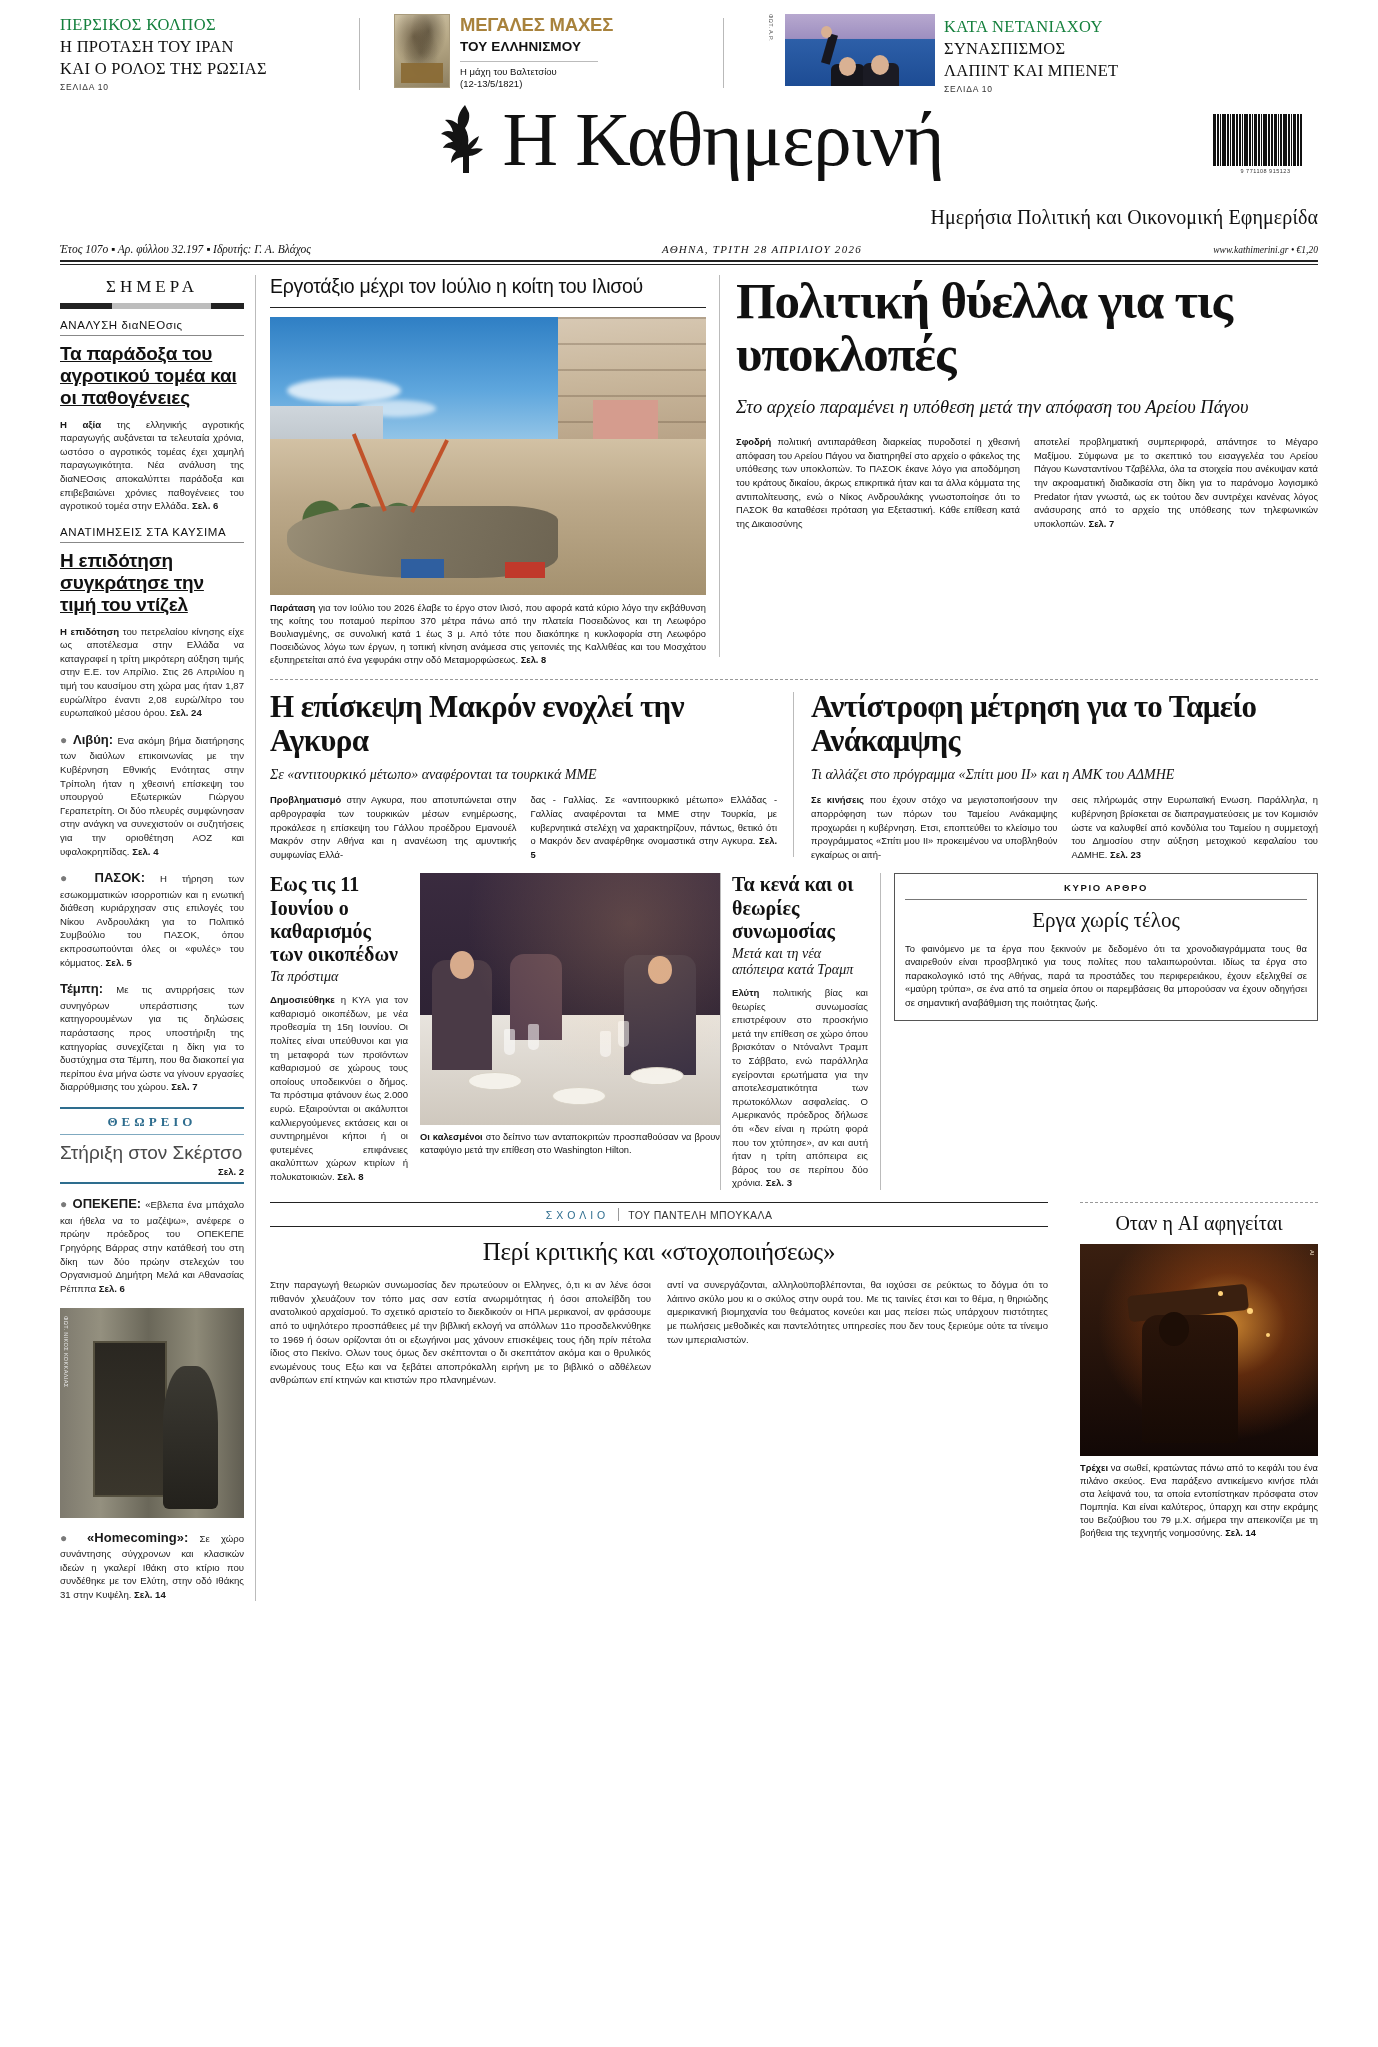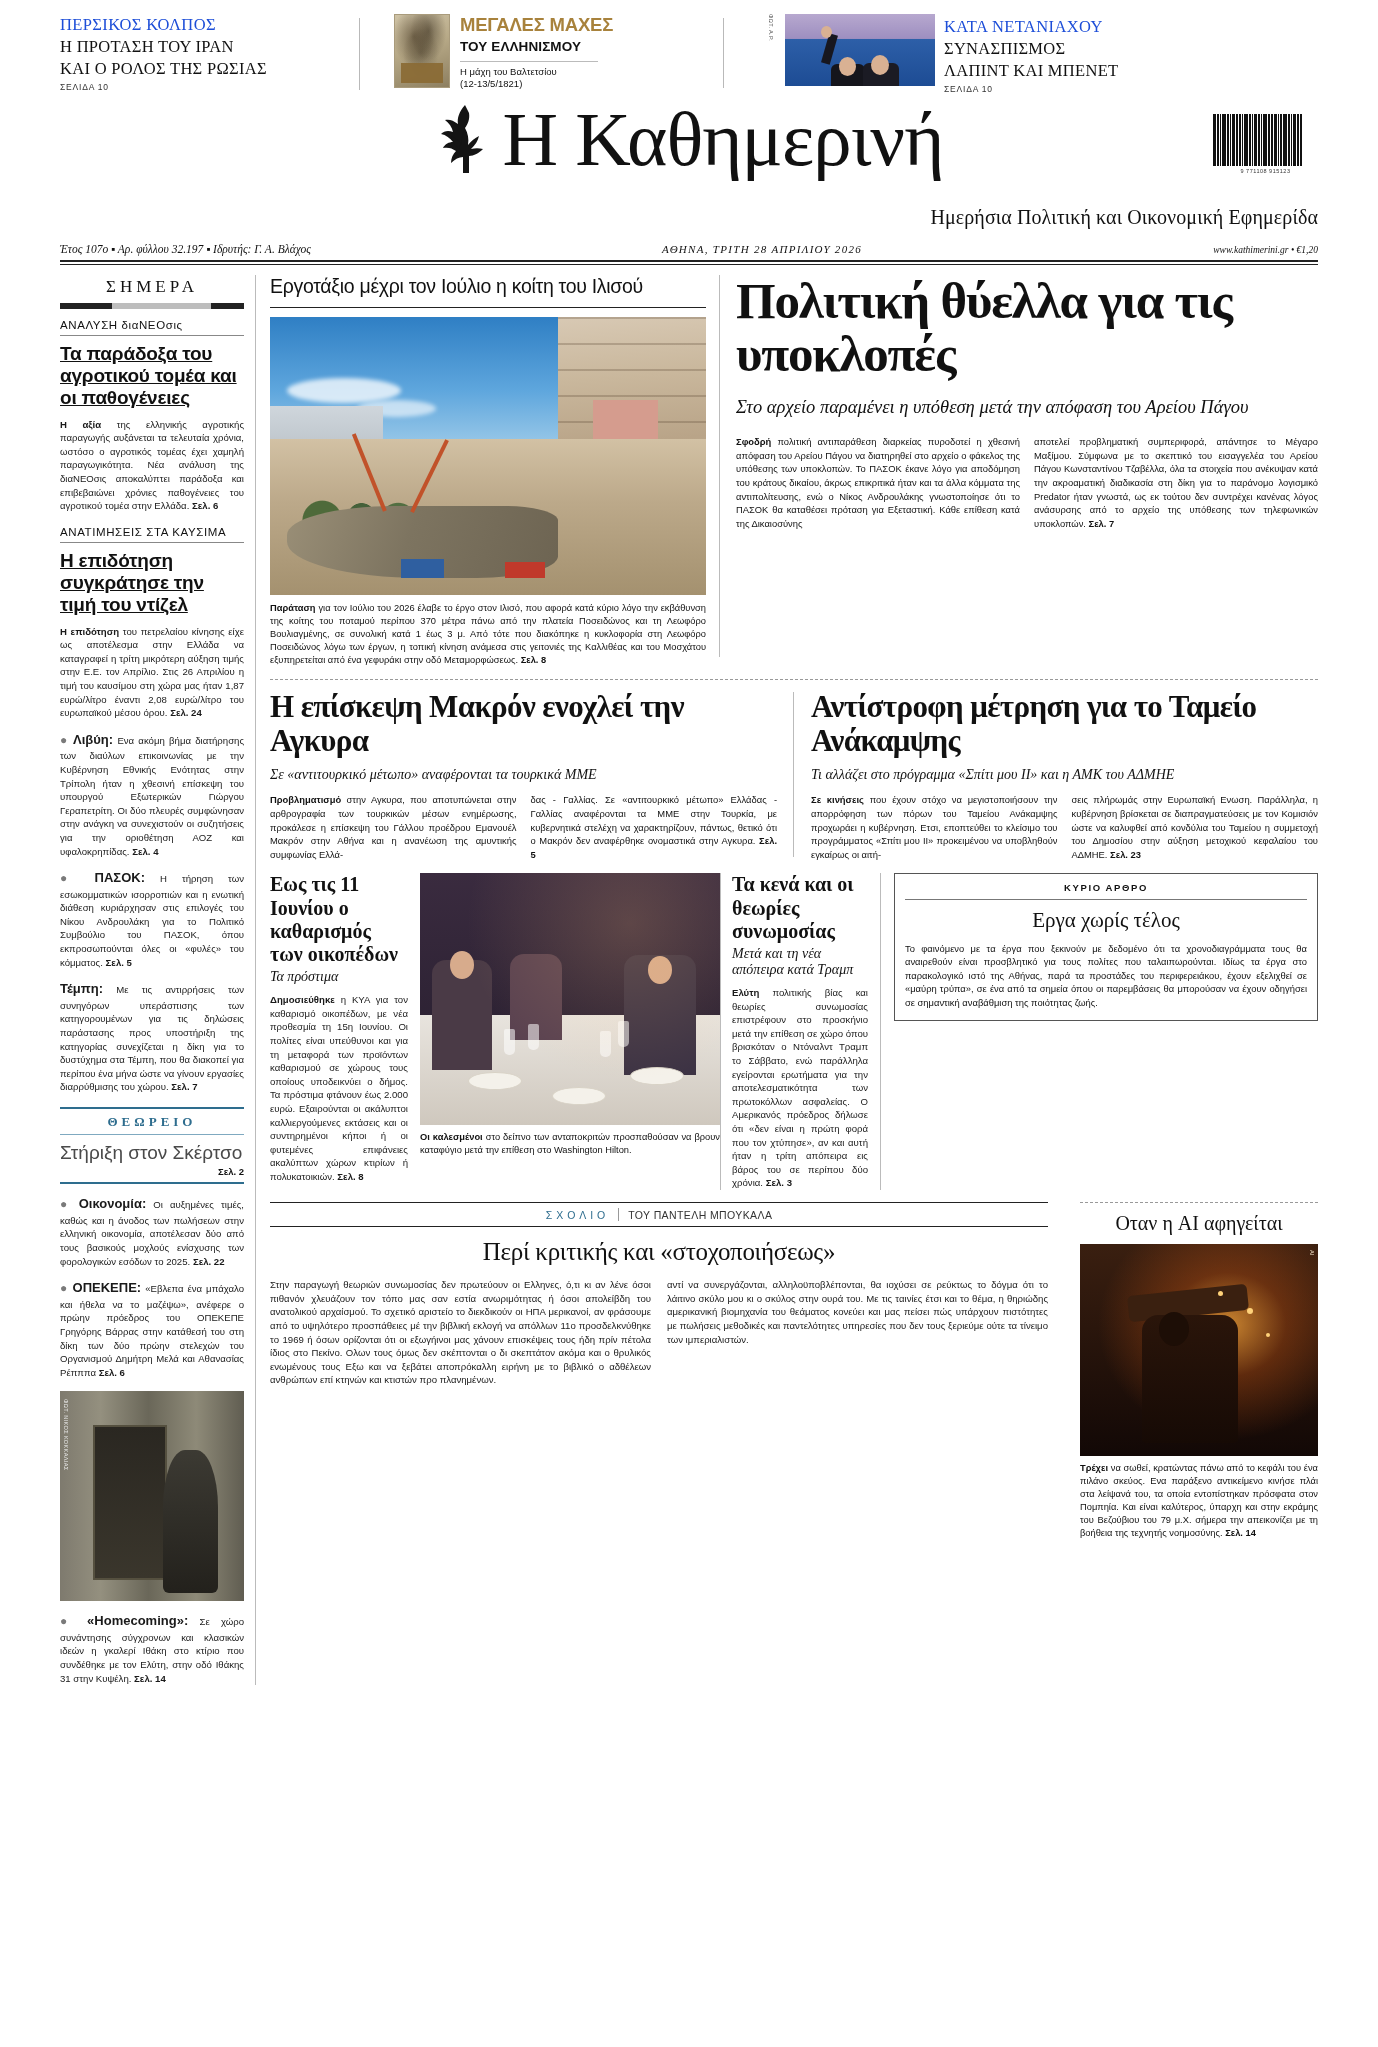--- a/index.html
+++ b/index.html
@@ -23,21 +23,21 @@
     display:flex; align-items:flex-start;
     height:92px; padding-top:14px;
   }
   .promo-cell { position:relative; padding-right:18px; }
   .promo-cell.divider:after {
     content:""; position:absolute; right:0; top:4px; bottom:2px;
     width:1px; background:#b9b9b9;
   }
   .promo-left { width:300px; }
   .promo-kicker {
-    color:#1d4ed8; font-size:16.5px; letter-spacing:.4px;
+    color:#15803d; font-size:16.5px; letter-spacing:.4px;
     line-height:1.28; margin:0 0 1px 0; font-weight:400;
   }
   .promo-line { font-size:16.5px; line-height:1.3; letter-spacing:.3px; }
   .promo-page { font-size:8.5px; letter-spacing:.8px; color:#333; margin-top:3px;
                 font-family:"Liberation Sans", sans-serif; }
 
   .promo-mid { width:330px; display:flex; gap:10px; margin-left:34px; }
   .book-thumb {
     width:56px; height:74px; flex:none; position:relative; overflow:hidden;
     background:linear-gradient(160deg,#cfc3a6 0%,#b7a987 45%,#8d7f60 100%);
@@ -510,26 +510,20 @@
 
       <div class="theoreio-wrap">
         <div class="theoreio-top"></div>
         <div class="theoreio-title">ΘΕΩΡΕΙΟ</div>
         <div class="theoreio-rule"></div>
         <div class="theoreio-head">Στήριξη στον Σκέρτσο</div>
         <div class="theoreio-sel">Σελ. 2</div>
         <div class="theoreio-bot"></div>
       </div>
 
-      <div class="bullet-item body-sans">
-        <span class="dot">●</span>
-        <span class="lead">Οικονομία:</span>
-        <span>Οι αυξημένες τιμές, καθώς και η άνοδος των πωλήσεων στην ελληνική οικονομία, αποτέλεσαν δύο από τους βασικούς μοχλούς ενίσχυσης των φορολογικών εσόδων το 2025.</span>
-        <b>Σελ. 22</b>
-      </div>
 
       <div class="bullet-item body-sans">
         <span class="dot">●</span>
         <span class="lead">ΟΠΕΚΕΠΕ:</span>
         <span>«Εβλεπα ένα μπάχαλο και ήθελα να το μαζέψω», ανέφερε ο πρώην πρόεδρος του ΟΠΕΚΕΠΕ Γρηγόρης Βάρρας στην κατάθεσή του στη δίκη των δύο πρώην στελεχών του Οργανισμού Δημήτρη Μελά και Αθανασίας Ρέπππα</span>
         <b>Σελ. 6</b>
       </div>
 
       <div class="left-photo">
         <div class="wall"></div>

